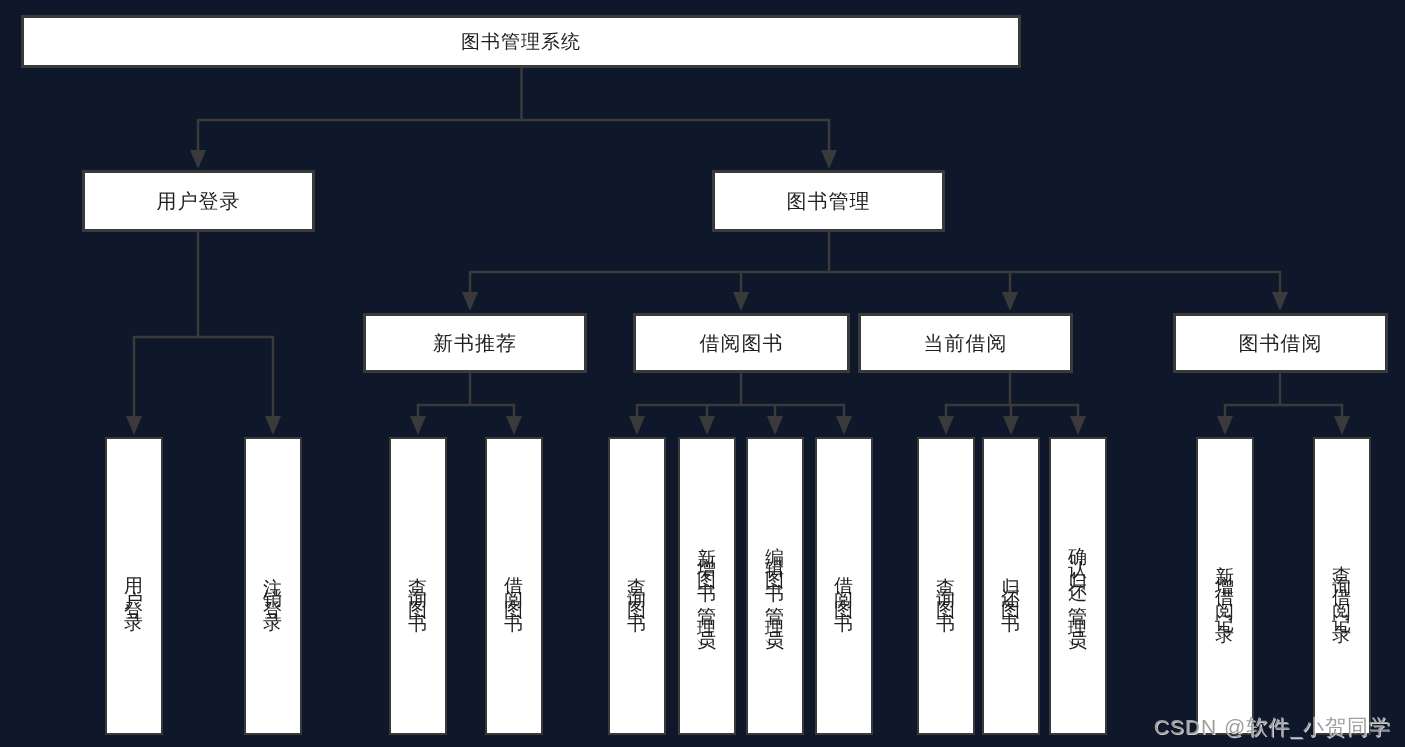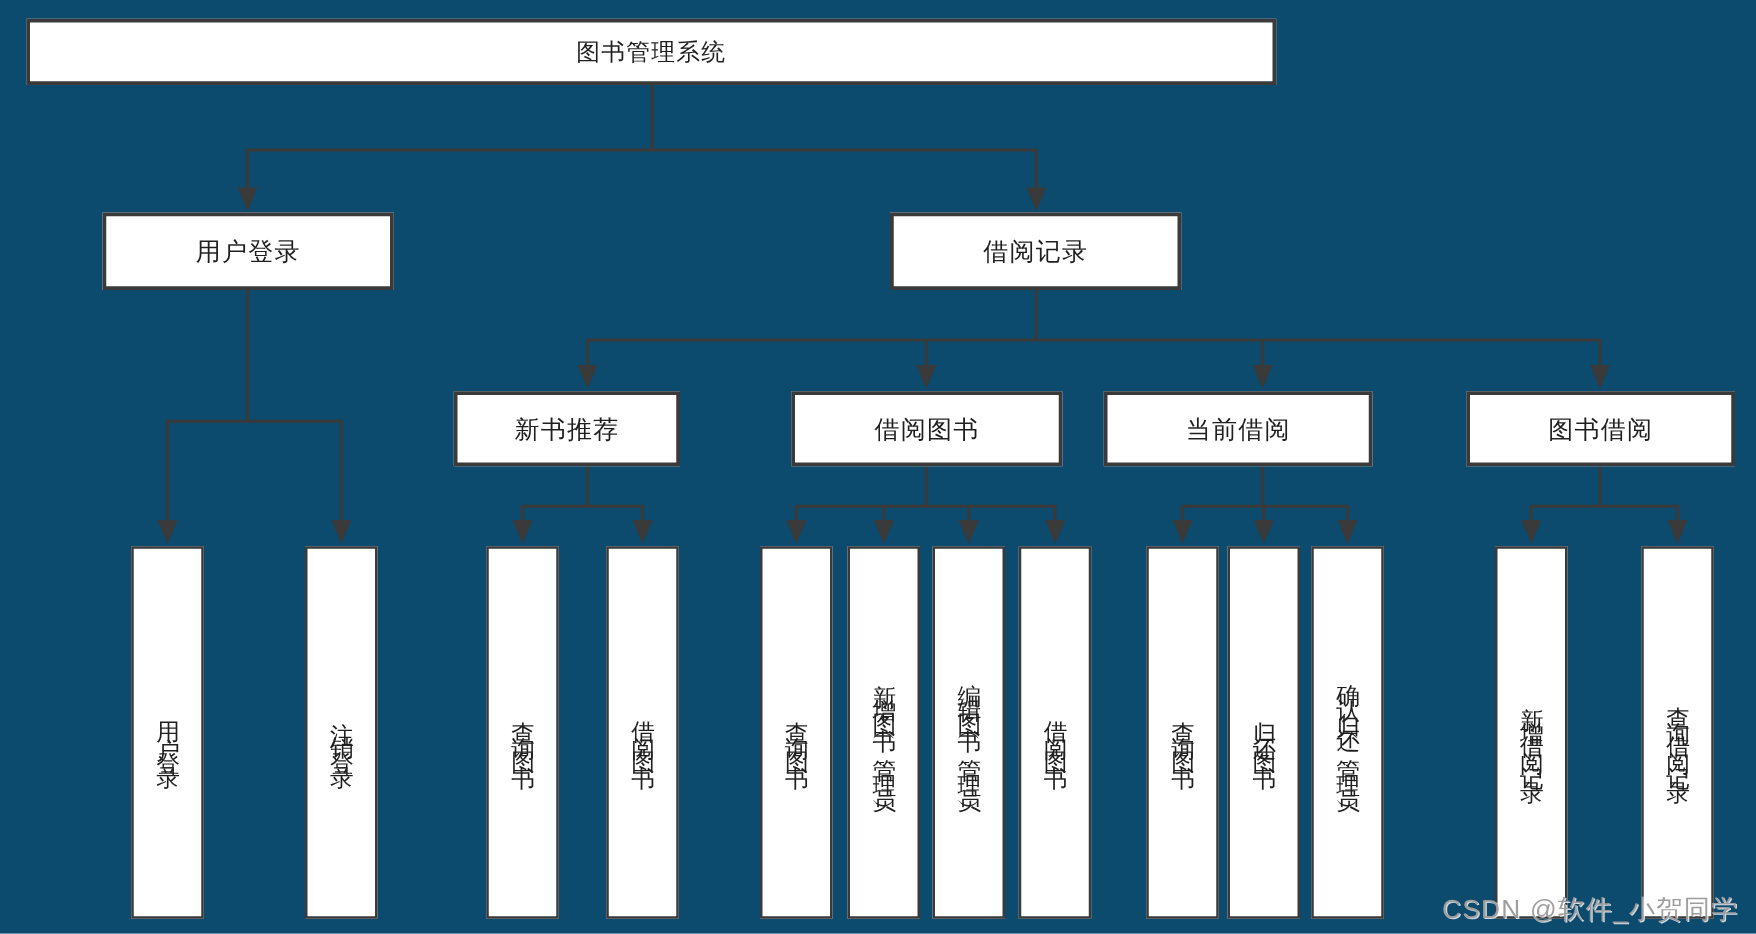--- a/index.html
+++ b/index.html
@@ -5,21 +5,21 @@
   html, body {
     margin: 0;
     padding: 0;
     background: #ffffff;
     font-family: "Liberation Sans", "DejaVu Sans", sans-serif;
   }
   #stage {
     position: relative;
     width: 1405px;
     height: 747px;
-    background: #0c4a6e;
+    background: #0f172a;
     overflow: hidden;
   }
   #connector-layer {
     position: absolute;
     left: 0;
     top: 0;
     z-index: 1;
   }
   .node {
     position: absolute;
@@ -126,30 +126,30 @@
   </svg>
 
   <div class="node root-node" style="left:21px; top:15px; width:1000px; height:53px;">
     <span>图书管理系统</span>
   </div>
 
   <div class="node h-node" style="left:82px; top:170px; width:233px; height:62px;">
     <span>用户登录</span>
   </div>
   <div class="node h-node" style="left:712px; top:170px; width:233px; height:62px;">
-    <span>借阅记录</span>
+    <span>图书管理</span>
   </div>
 
-  <div class="node h-node" style="left:363px; top:313px; width:181px; height:60px;">
+  <div class="node h-node" style="left:363px; top:313px; width:224px; height:60px;">
     <span>新书推荐</span>
   </div>
   <div class="node h-node" style="left:633px; top:313px; width:217px; height:60px;">
     <span>借阅图书</span>
   </div>
-  <div class="node h-node" style="left:883px; top:313px; width:215px; height:60px;">
+  <div class="node h-node" style="left:858px; top:313px; width:215px; height:60px;">
     <span>当前借阅</span>
   </div>
   <div class="node h-node" style="left:1173px; top:313px; width:215px; height:60px;">
     <span>图书借阅</span>
   </div>
 
   <div class="node leaf-node" style="left:105px;">
     <span class="v-label">用户登录</span>
   </div>
   <div class="node leaf-node" style="left:244px;">

